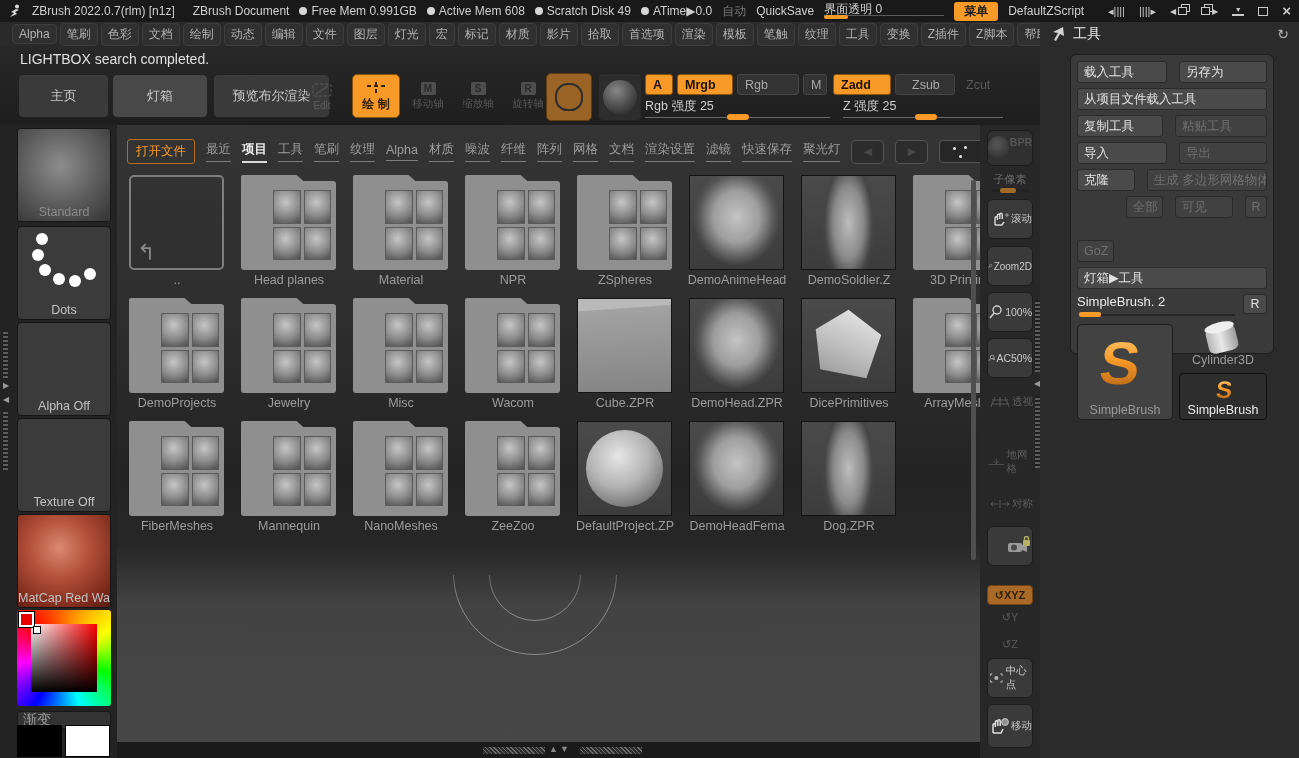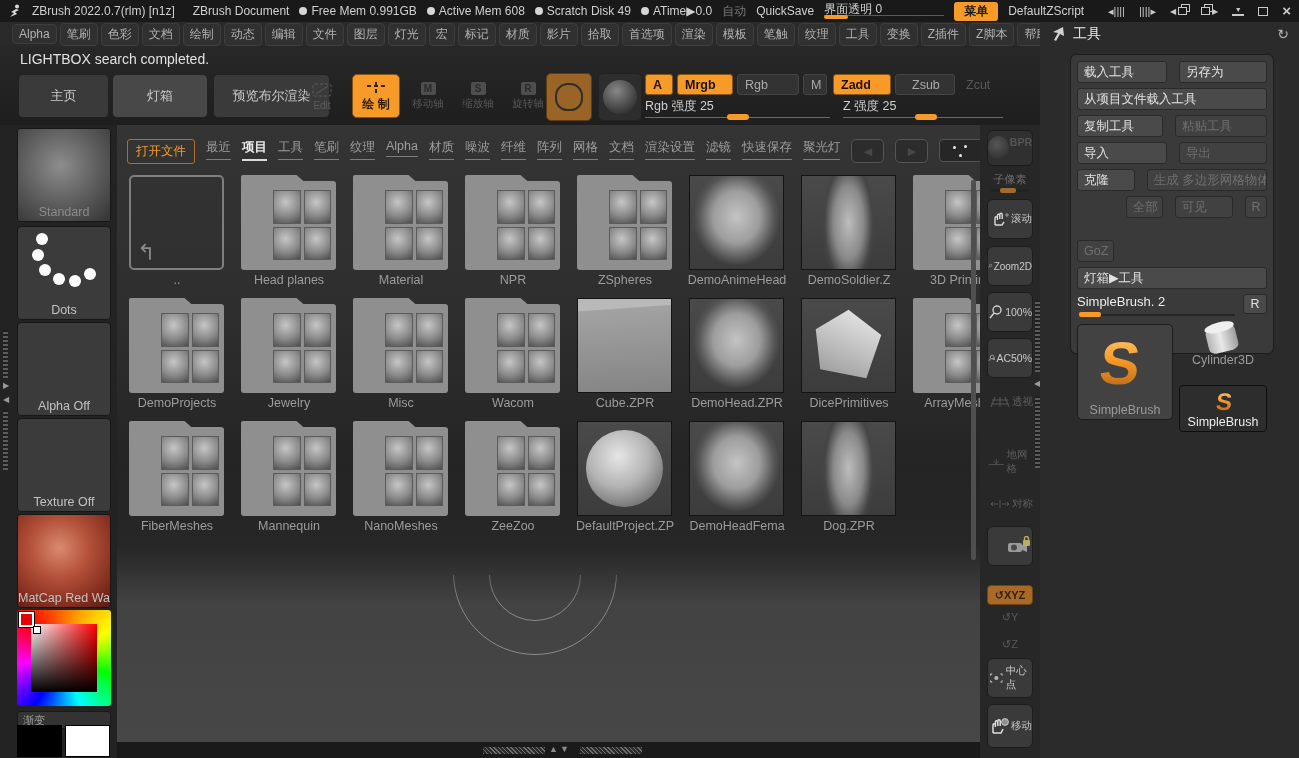--- a/index.html
+++ b/index.html
@@ -80,37 +80,37 @@
      background:radial-gradient(circle at 46% 40%,#8d8d8d 0%,#5a5a5a 55%,#383838 95%); }
   .matcap-red { position:absolute; inset:0;
      background:radial-gradient(circle at 45% 36%,#d98a70 0%,#b4513a 38%,#7e2a1c 78%,#551b12 100%); }
   .picker { position:absolute; left:17px; top:485px; width:94px; height:96px; border-radius:3px;
      background:conic-gradient(from 315deg,#f00,#ff8000,#ff0,#0f0,#0ff,#00f,#f0f,#f00); }
   .sv { position:absolute; left:14px; top:14px; right:14px; bottom:14px;
      background:linear-gradient(to bottom,rgba(0,0,0,0),#000),linear-gradient(to right,#fff,#f00); }
   .cur-swatch { position:absolute; left:2px; top:2px; width:15px; height:15px; background:#e80000; border:2px solid #fff; outline:1px solid #000; }
   .sv-cursor { position:absolute; left:16px; top:16px; width:8px; height:8px; background:#fff; border:1px solid #000; }
   .grad-btn { position:absolute; left:17px; top:586px; width:94px; height:18px; background:#333; border:1px solid #191919;
-              border-radius:3px; color:#9c9c9c; font-size:11px; display:flex; align-items:center; padding:0 5px; }
+              border-radius:3px; color:#9c9c9c; font-size:14px; display:flex; align-items:center; padding:0 5px; }
   .swatch { position:absolute; top:600px; width:45px; height:32px; border:1px solid #000; }
   .edge-dots { position:absolute; width:5px; background:repeating-linear-gradient(0deg,#5c5c5c 0 2px,#1f1f1f 2px 4px); }
   .edge-arrow { position:absolute; color:#9a9a9a; font-size:8px; line-height:8px; }
 
   
   .canvas { position:absolute; left:117px; top:125px; width:863px; height:617px;
             background:linear-gradient(#333 0%,#3e3e3e 55%,#474747 100%); }
   .arc-clip { position:absolute; left:328px; top:450px; width:180px; height:80px; overflow:hidden; }
   .arc { position:absolute; border:1.5px solid rgba(225,225,225,.45); border-radius:50%; }
   .arc.big { left:8px; top:-84px; width:164px; height:164px; }
   .arc.small { left:44px; top:-46px; width:92px; height:92px; }
   .canvas-bottom { position:absolute; left:117px; top:742px; width:923px; height:16px; background:#1a1a1a; }
 
   .lightbox { position:absolute; left:117px; top:125px; width:863px; height:478px;
      background:linear-gradient(180deg,#343434 0%,#2e2e2e 40%,#242424 72%,rgba(30,30,30,.75) 88%,rgba(30,30,30,0) 100%); }
-  .lb-tabs { position:absolute; left:10px; top:14px; display:flex; align-items:flex-start; gap:11px; white-space:nowrap; }
+  .lb-tabs { position:absolute; left:10px; top:14px; display:flex; align-items:center; gap:11px; white-space:nowrap; }
   .lb-tab { color:#9d9d9d; font-size:12.5px; border-bottom:1px solid #7d7d7d; padding-bottom:3px; }
   .lb-tab.active { color:#ececec; border-bottom:2px solid #dcdcdc; font-weight:bold; }
   .lb-tab.openfile { color:#f79a28; border:1px solid #b06f1d; border-radius:3px; padding:3px 8px; }
   .lb-nav { width:33px; height:24px; border:1px solid #555; border-radius:5px; background:#2c2c2c;
             display:flex; align-items:center; justify-content:center; color:#474747; font-size:11px; }
   .lb-search { position:relative; width:132px; height:23px; border:1px solid #555; border-radius:4px; background:#262626; }
   .lb-search b { position:absolute; width:3px; height:3px; border-radius:50%; background:#e8e8e8; }
   .lb-grid { position:absolute; left:4px; top:48px; display:grid; grid-template-columns:repeat(8,112px); grid-auto-rows:123px; }
   .lb-cell { position:relative; }
   .lb-label { position:absolute; left:2px; right:2px; top:100px; text-align:center; color:#9c9c9c;
@@ -170,21 +170,21 @@
   .tool-slider .name { color:#ececec; font-size:13px; }
   .tool-slider .track { position:absolute; left:2px; top:20px; width:156px; height:2px; background:#262626; }
   .tool-slider .hdl { position:absolute; left:2px; top:18px; width:22px; height:5px; background:#f79a28; border-radius:2px; }
   .tool-slider .rbtn { position:absolute; right:0; top:0; width:24px; height:20px; }
   .thumbs { display:flex; gap:6px; }
   .big-thumb { position:relative; width:96px; height:96px; background:#424242; border:1px solid #1c1c1c; border-radius:5px; }
   .s-glyph { font-weight:bold; transform:skew(-6deg); background:linear-gradient(#ffd27a,#f79a28 45%,#a85a10);
              -webkit-background-clip:text; background-clip:text; color:transparent; }
   .thumb-label { position:absolute; left:0; right:0; bottom:2px; text-align:center; font-size:12.5px; color:#9a9a9a;
                  white-space:nowrap; overflow:hidden; }
-  .rt-col { display:flex; flex-direction:column; gap:16px; width:88px; }
+  .rt-col { display:flex; flex-direction:column; gap:4px; width:88px; }
   .cyl-cell { position:relative; height:45px; }
   .cyl { position:absolute; left:28px; top:2px; width:30px; height:26px; transform:rotate(-14deg);
          background:linear-gradient(90deg,#b5b5b5,#e9e9e9 45%,#9c9c9c); border-radius:7px/6px; }
   .cyl::before { content:""; position:absolute; left:0; top:-4px; width:30px; height:10px; border-radius:50%; background:#efefef; }
   .sb-cell { position:relative; height:47px; background:#2d2d2d; border:1px solid #0e0e0e; border-radius:4px; }
   .sb-cell .thumb-label { color:#ececec; }
 </style>
 </head>
 <body>
 

